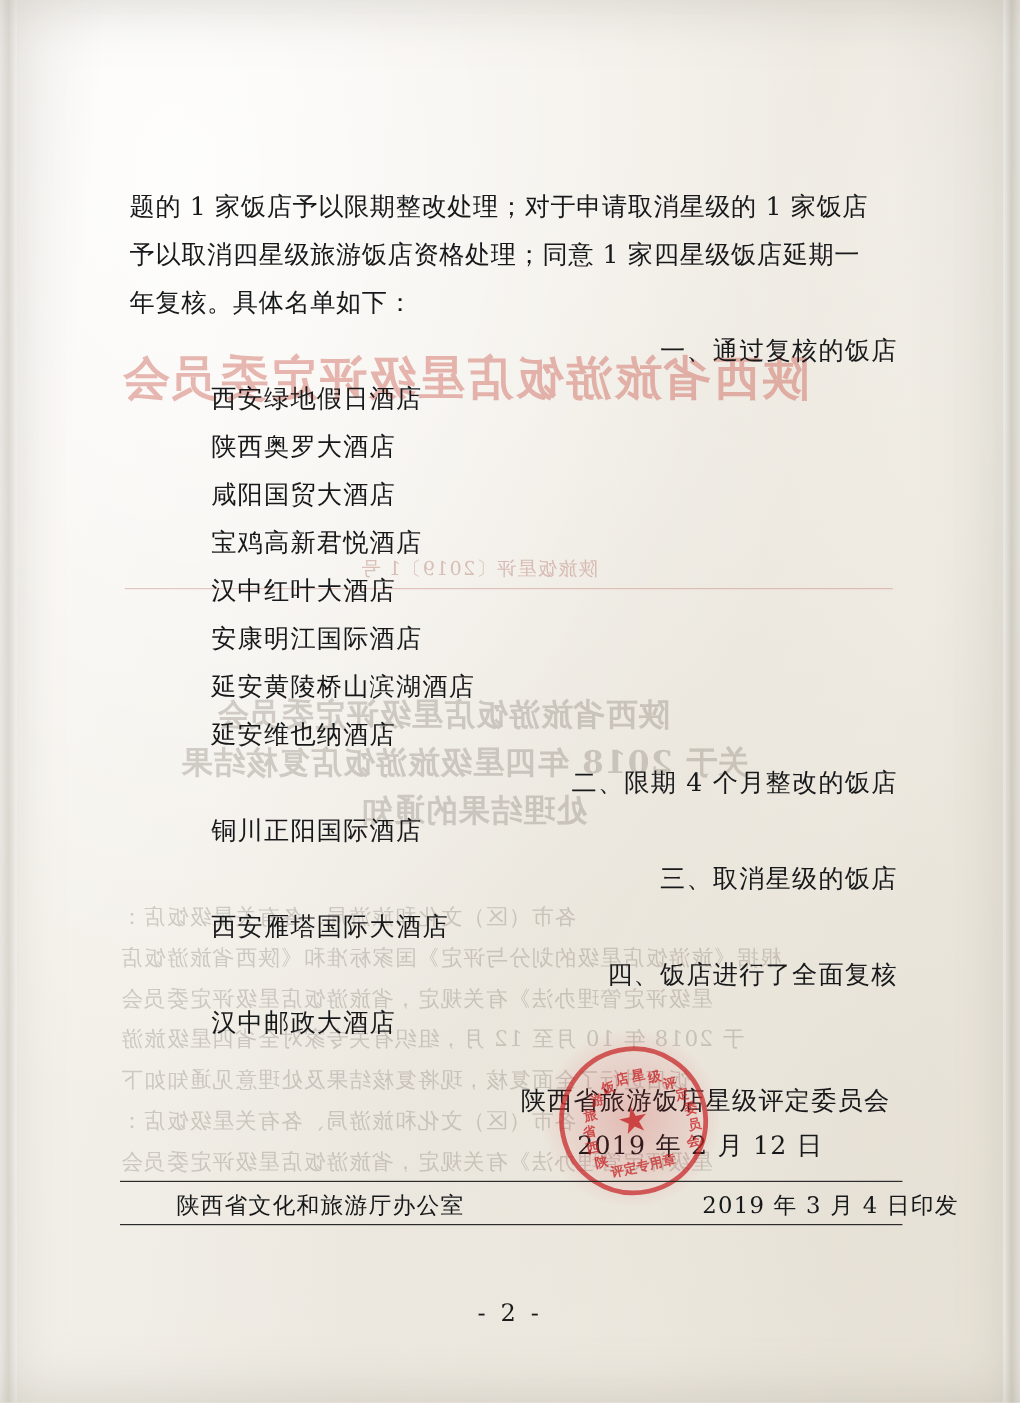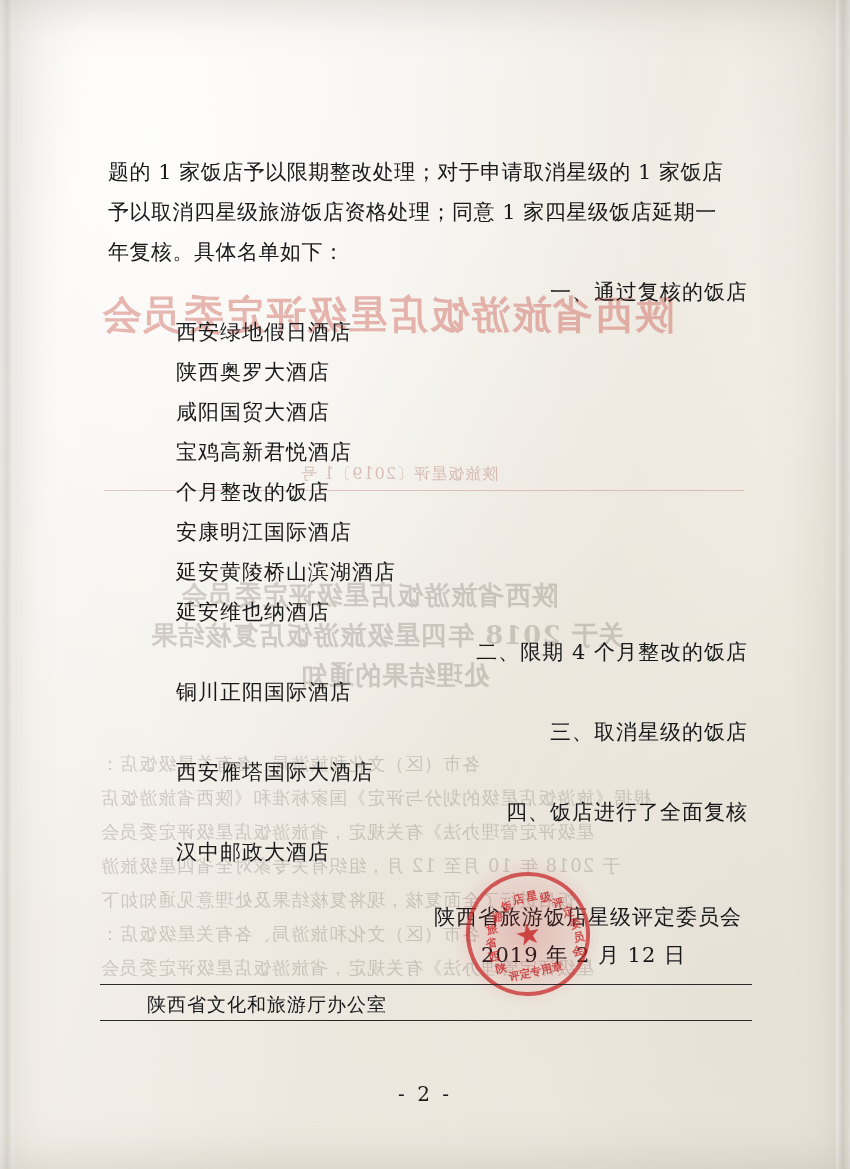--- a/index.html
+++ b/index.html
@@ -180,21 +180,21 @@
     <div class="line">题的 1 家饭店予以限期整改处理；对于申请取消星级的 1 家饭店</div>
     <div class="line">予以取消四星级旅游饭店资格处理；同意 1 家四星级饭店延期一</div>
     <div class="line">年复核。具体名单如下：</div>
   </div>
 
   <div class="sec">一、通过复核的饭店</div>
   <div class="item">西安绿地假日酒店</div>
   <div class="item">陕西奥罗大酒店</div>
   <div class="item">咸阳国贸大酒店</div>
   <div class="item">宝鸡高新君悦酒店</div>
-  <div class="item">个月整改的饭店</div>
+  <div class="item">汉中红叶大酒店</div>
   <div class="item">安康明江国际酒店</div>
   <div class="item">延安黄陵桥山滨湖酒店</div>
   <div class="item">延安维也纳酒店</div>
 
   <div class="sec">二、限期 4 个月整改的饭店</div>
   <div class="item">铜川正阳国际酒店</div>
 
   <div class="sec">三、取消星级的饭店</div>
   <div class="item">西安雁塔国际大酒店</div>
 
@@ -225,18 +225,19 @@
     <span style="transform:rotate(98deg) translate(0,-44px) rotate(-98deg);">员</span>
     <span style="transform:rotate(116deg) translate(0,-44px) rotate(-116deg);">会</span>
   </div>
   <div class="seal-star">★</div>
   <div class="seal-bottom">评定专用章</div>
 </div>
 
 <div class="footer-rule" style="top:984px;"></div>
 <div class="footer-row" style="top:992px;margin-left:47px;">
   <div>陕西省文化和旅游厅办公室</div>
+  <div>2019 年 3 月 4 日印发</div>
 </div>
 <div class="footer-rule" style="top:1020px;"></div>
 
 <div class="page-num" style="top:1082px;">- 2 -</div>
 
 <div class="edge-shadow"></div>
 
 </body></html>

